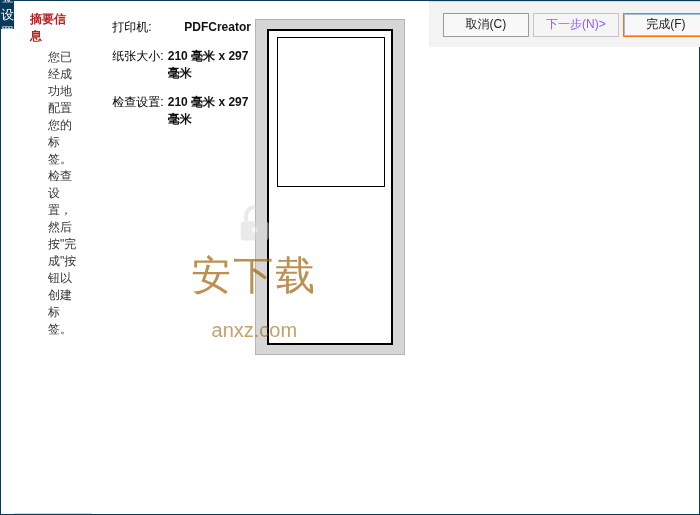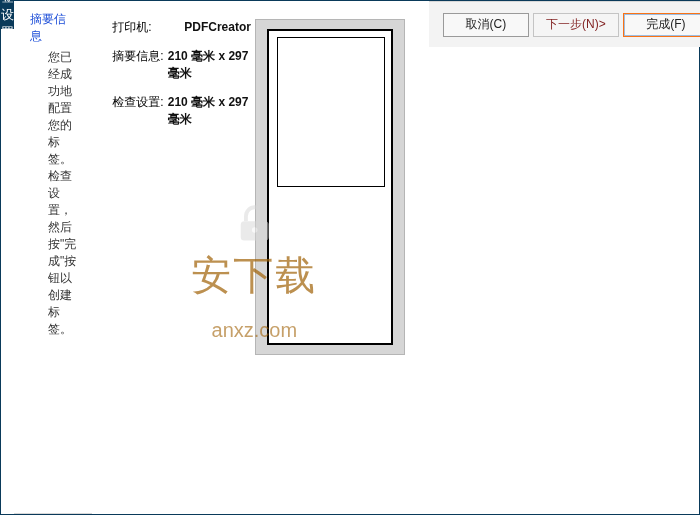--- a/index.html
+++ b/index.html
@@ -1,38 +1,38 @@
 <!DOCTYPE html>
 <html><head>
 <meta charset="utf-8">
 <style>
 * { box-sizing: border-box; margin: 0; padding: 0; }
 body { font-family: "Microsoft YaHei", "SimSun", Arial, sans-serif; font-size: 12px; background: #fff; width: 700px; height: 515px; overflow: hidden; }
 .window { width: 700px; height: 515px; border: 1px solid #0a3a5a; background: #fff; display: flex; flex-direction: row; }
 .titlebar { background: #0a3a5a; color: #fff; height: 28px; display: flex; align-items: center; justify-content: center; position: relative; font-size: 13px; }
 .titlebar .close { position: absolute; right: 6px; top: 0; height: 28px; width: 36px; display: flex; align-items: center; justify-content: center; color: #cfe3f0; font-size: 16px; cursor: pointer; }
 .header { padding: 10px 16px 14px 16px; border-bottom: 1px solid #d8d8d8; }
-.header .title { font-weight: normal; font-size: 12px; color: #1d4ed8; margin-bottom: 4px; }
+.header .title { font-weight: bold; font-size: 12px; color: #b91c1c; margin-bottom: 4px; }
 .header .subtitle { color: #333; font-size: 12px; padding-left: 18px; }
 .content { flex: 1; display: flex; padding: 18px 20px 10px 20px; position: relative; }
 .left { flex: 1; }
 .row { display: flex; margin-bottom: 12px; align-items: baseline; }
 .row .label { width: 72px; color: #000000; font-size: 12px; }
 .row .value { font-weight: bold; color: #111; font-size: 12px; }
 .preview-wrap { width: 158px; display: flex; align-items: flex-start; justify-content: center; }
 .preview-frame { width: 150px; height: 336px; border: 1px solid #b5b5b5; background: #d6d6d6; display: flex; align-items: center; justify-content: center; padding: 10px; }
 .preview-page { width: 126px; height: 316px; border: 2px solid #000; background: #fff; position: relative; }
 .preview-page .label-box { position: absolute; right: 6px; top: 6px; width: 108px; height: 150px; border: 1px solid #000; background: #fff; }
 .watermark { position: absolute; left: 50%; top: 50%; transform: translate(-55%, -40%); color: #a16207; pointer-events: none; text-align: center; }
 .watermark .big { font-size: 40px; font-weight: 500; letter-spacing: 2px; opacity: 0.7; }
 .watermark .small { font-size: 20px; opacity: 0.6; margin-top: 16px; }
 .watermark .lock { width: 42px; height: 42px; margin: 0 auto 4px auto; opacity: 0.5; }
 .footer { height: 46px; border-top: 1px solid #d8d8d8; background: #f3f3f3; display: flex; align-items: center; justify-content: flex-end; padding: 0 14px; gap: 4px; }
 .footer button { min-width: 86px; height: 24px; border: 1px solid #9a9a9a; background: #f8f8f8; font-size: 12px; color: #222; cursor: pointer; padding: 0 8px; }
-.footer button.disabled { color: #7f1d1d; border-color: #c4c4c4; background: #f5f5f5; cursor: default; }
+.footer button.disabled { color: #8b5cf6; border-color: #c4c4c4; background: #f5f5f5; cursor: default; }
 .footer button.primary { border: 1px solid #f97316; box-shadow: 0 0 0 1px #9ebde0 inset; }
 </style>
 </head>
 <body>
 
 <div class="window">
   <div class="titlebar">
     <span>新标签设置向导</span>
     <div class="close">
       <svg width="12" height="12" viewBox="0 0 12 12">
@@ -47,21 +47,21 @@
     <div class="subtitle">您已经成功地配置您的标签。检查设置，然后按"完成"按钮以创建标签。</div>
   </div>
 
   <div class="content">
     <div class="left">
       <div class="row">
         <div class="label">打印机:</div>
         <div class="value">PDFCreator</div>
       </div>
       <div class="row">
-        <div class="label">摘要信息:</div>
+        <div class="label">纸张大小:</div>
         <div class="value">210 毫米 x 297 毫米</div>
       </div>
       <div class="row">
         <div class="label">检查设置:</div>
         <div class="value">210 毫米 x 297 毫米</div>
       </div>
     </div>
 
     <div class="preview-wrap">
       <div class="preview-frame">

